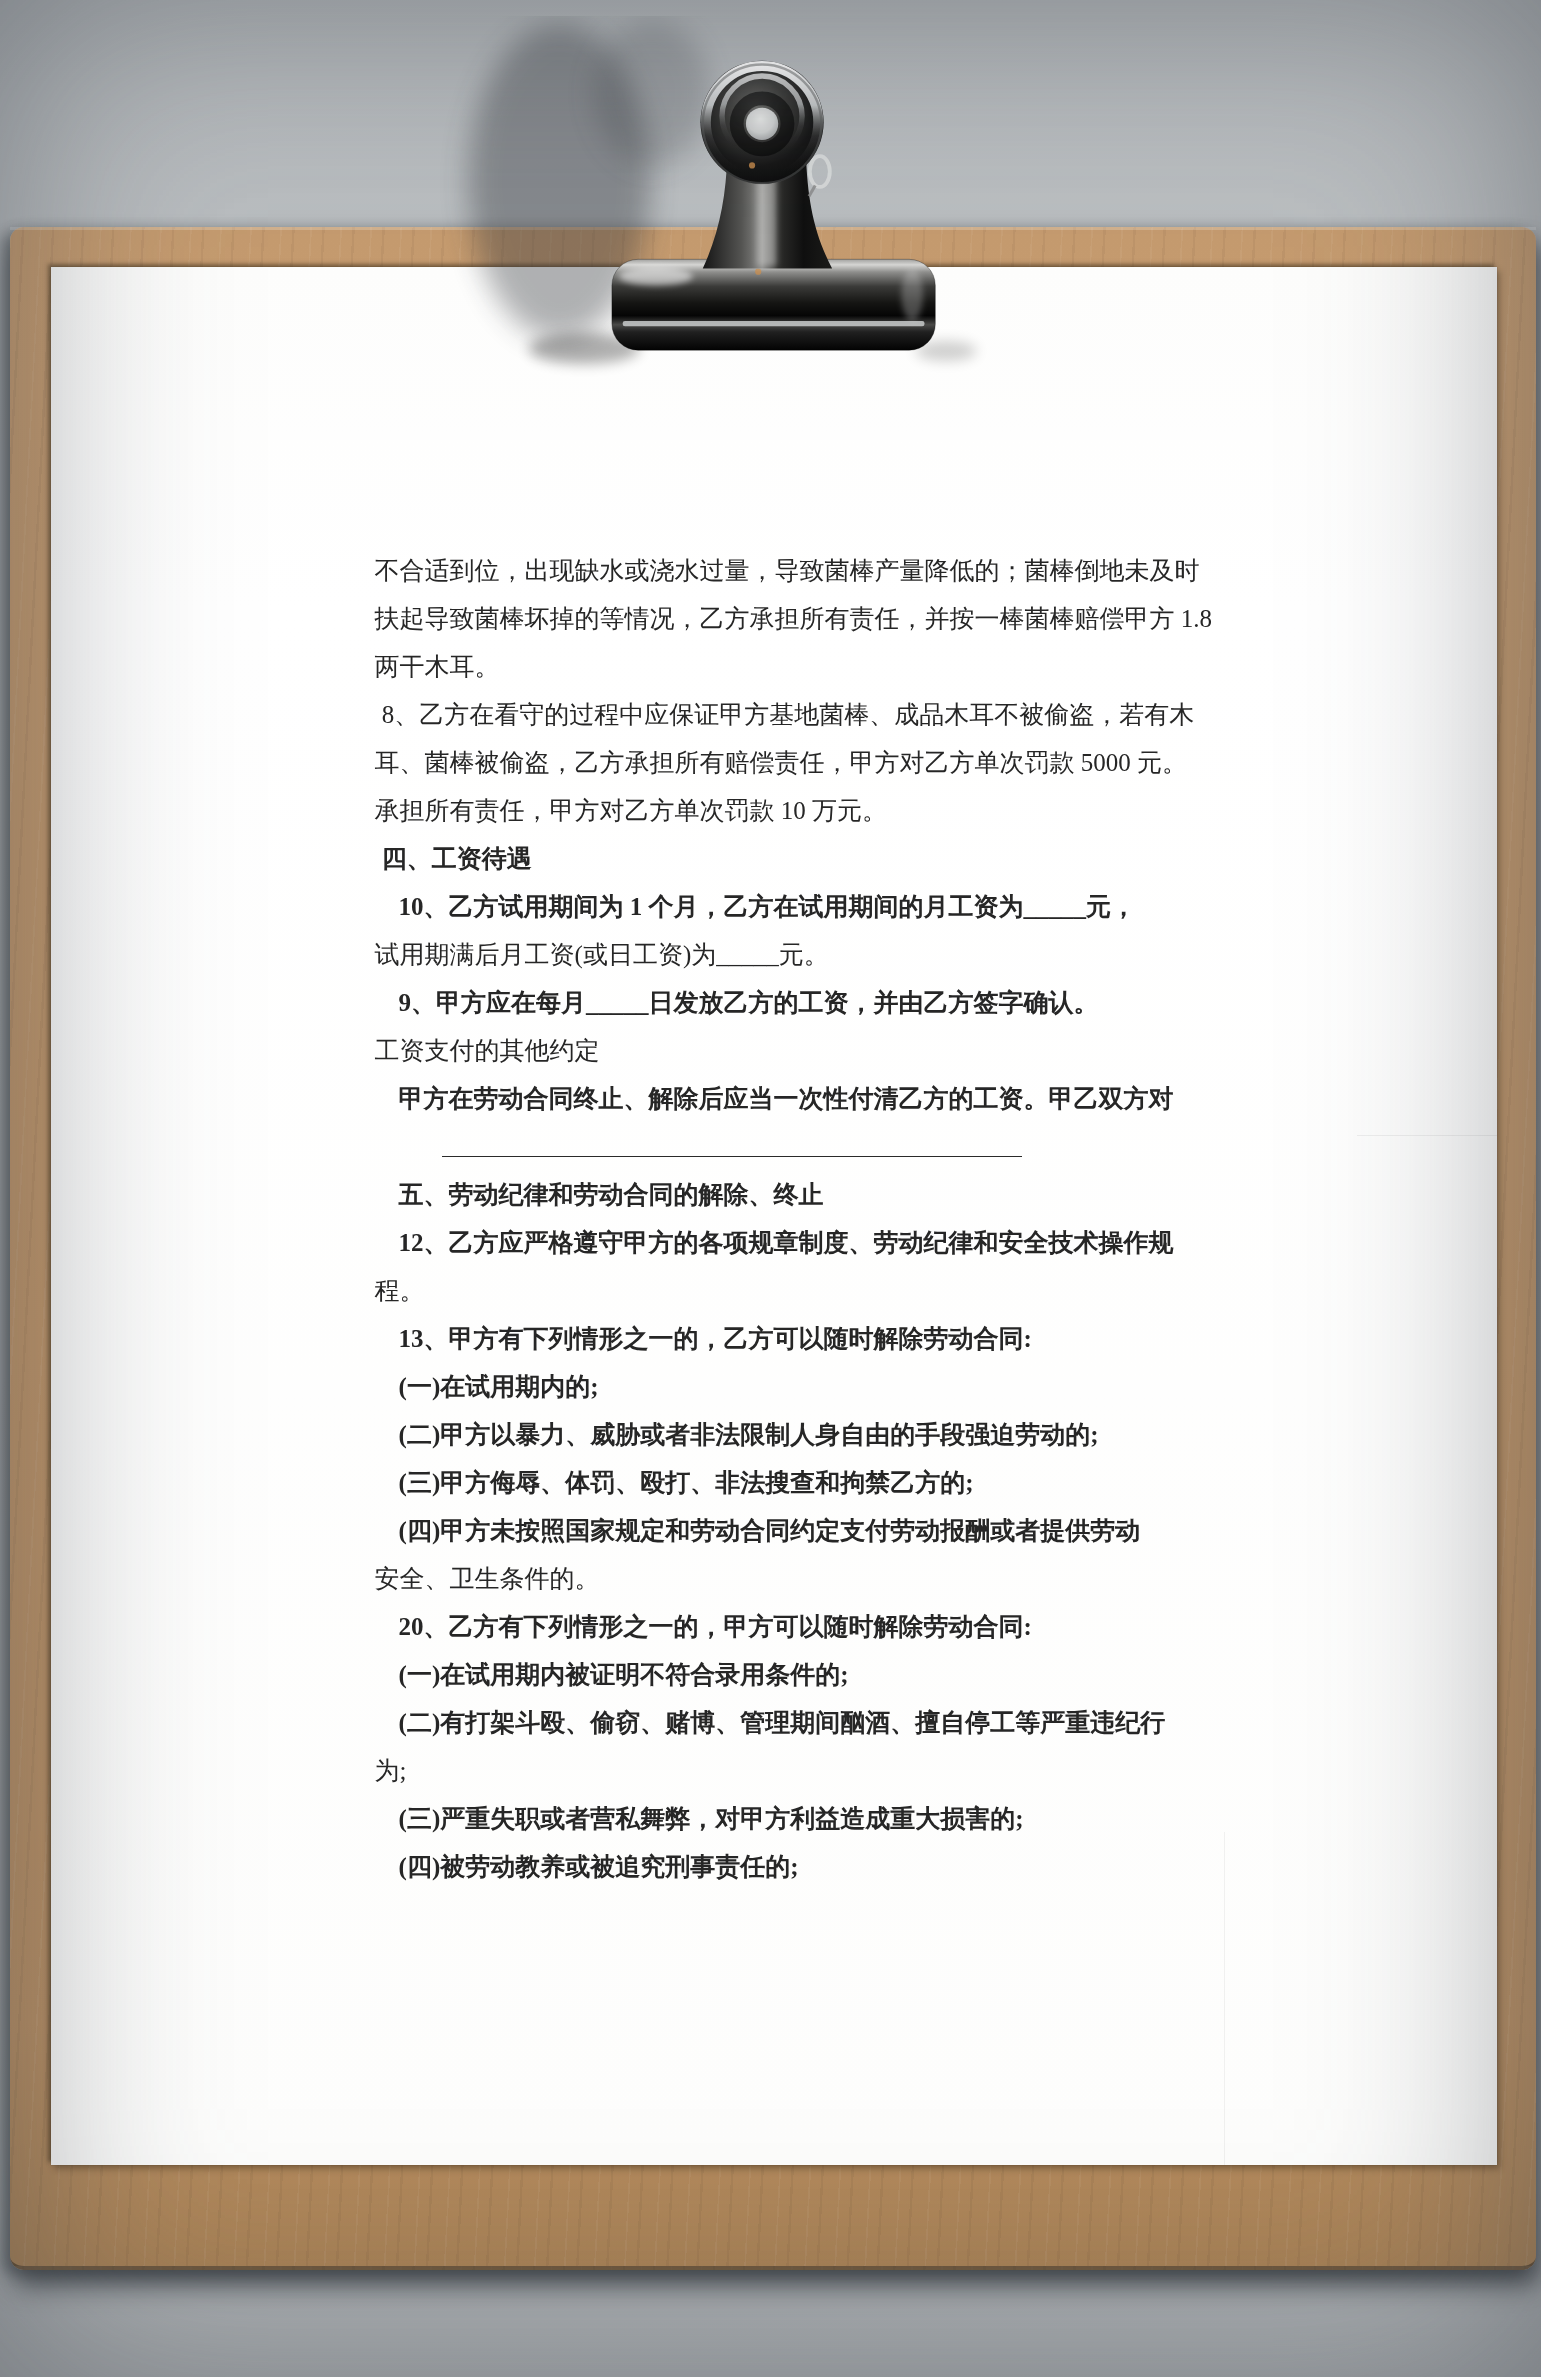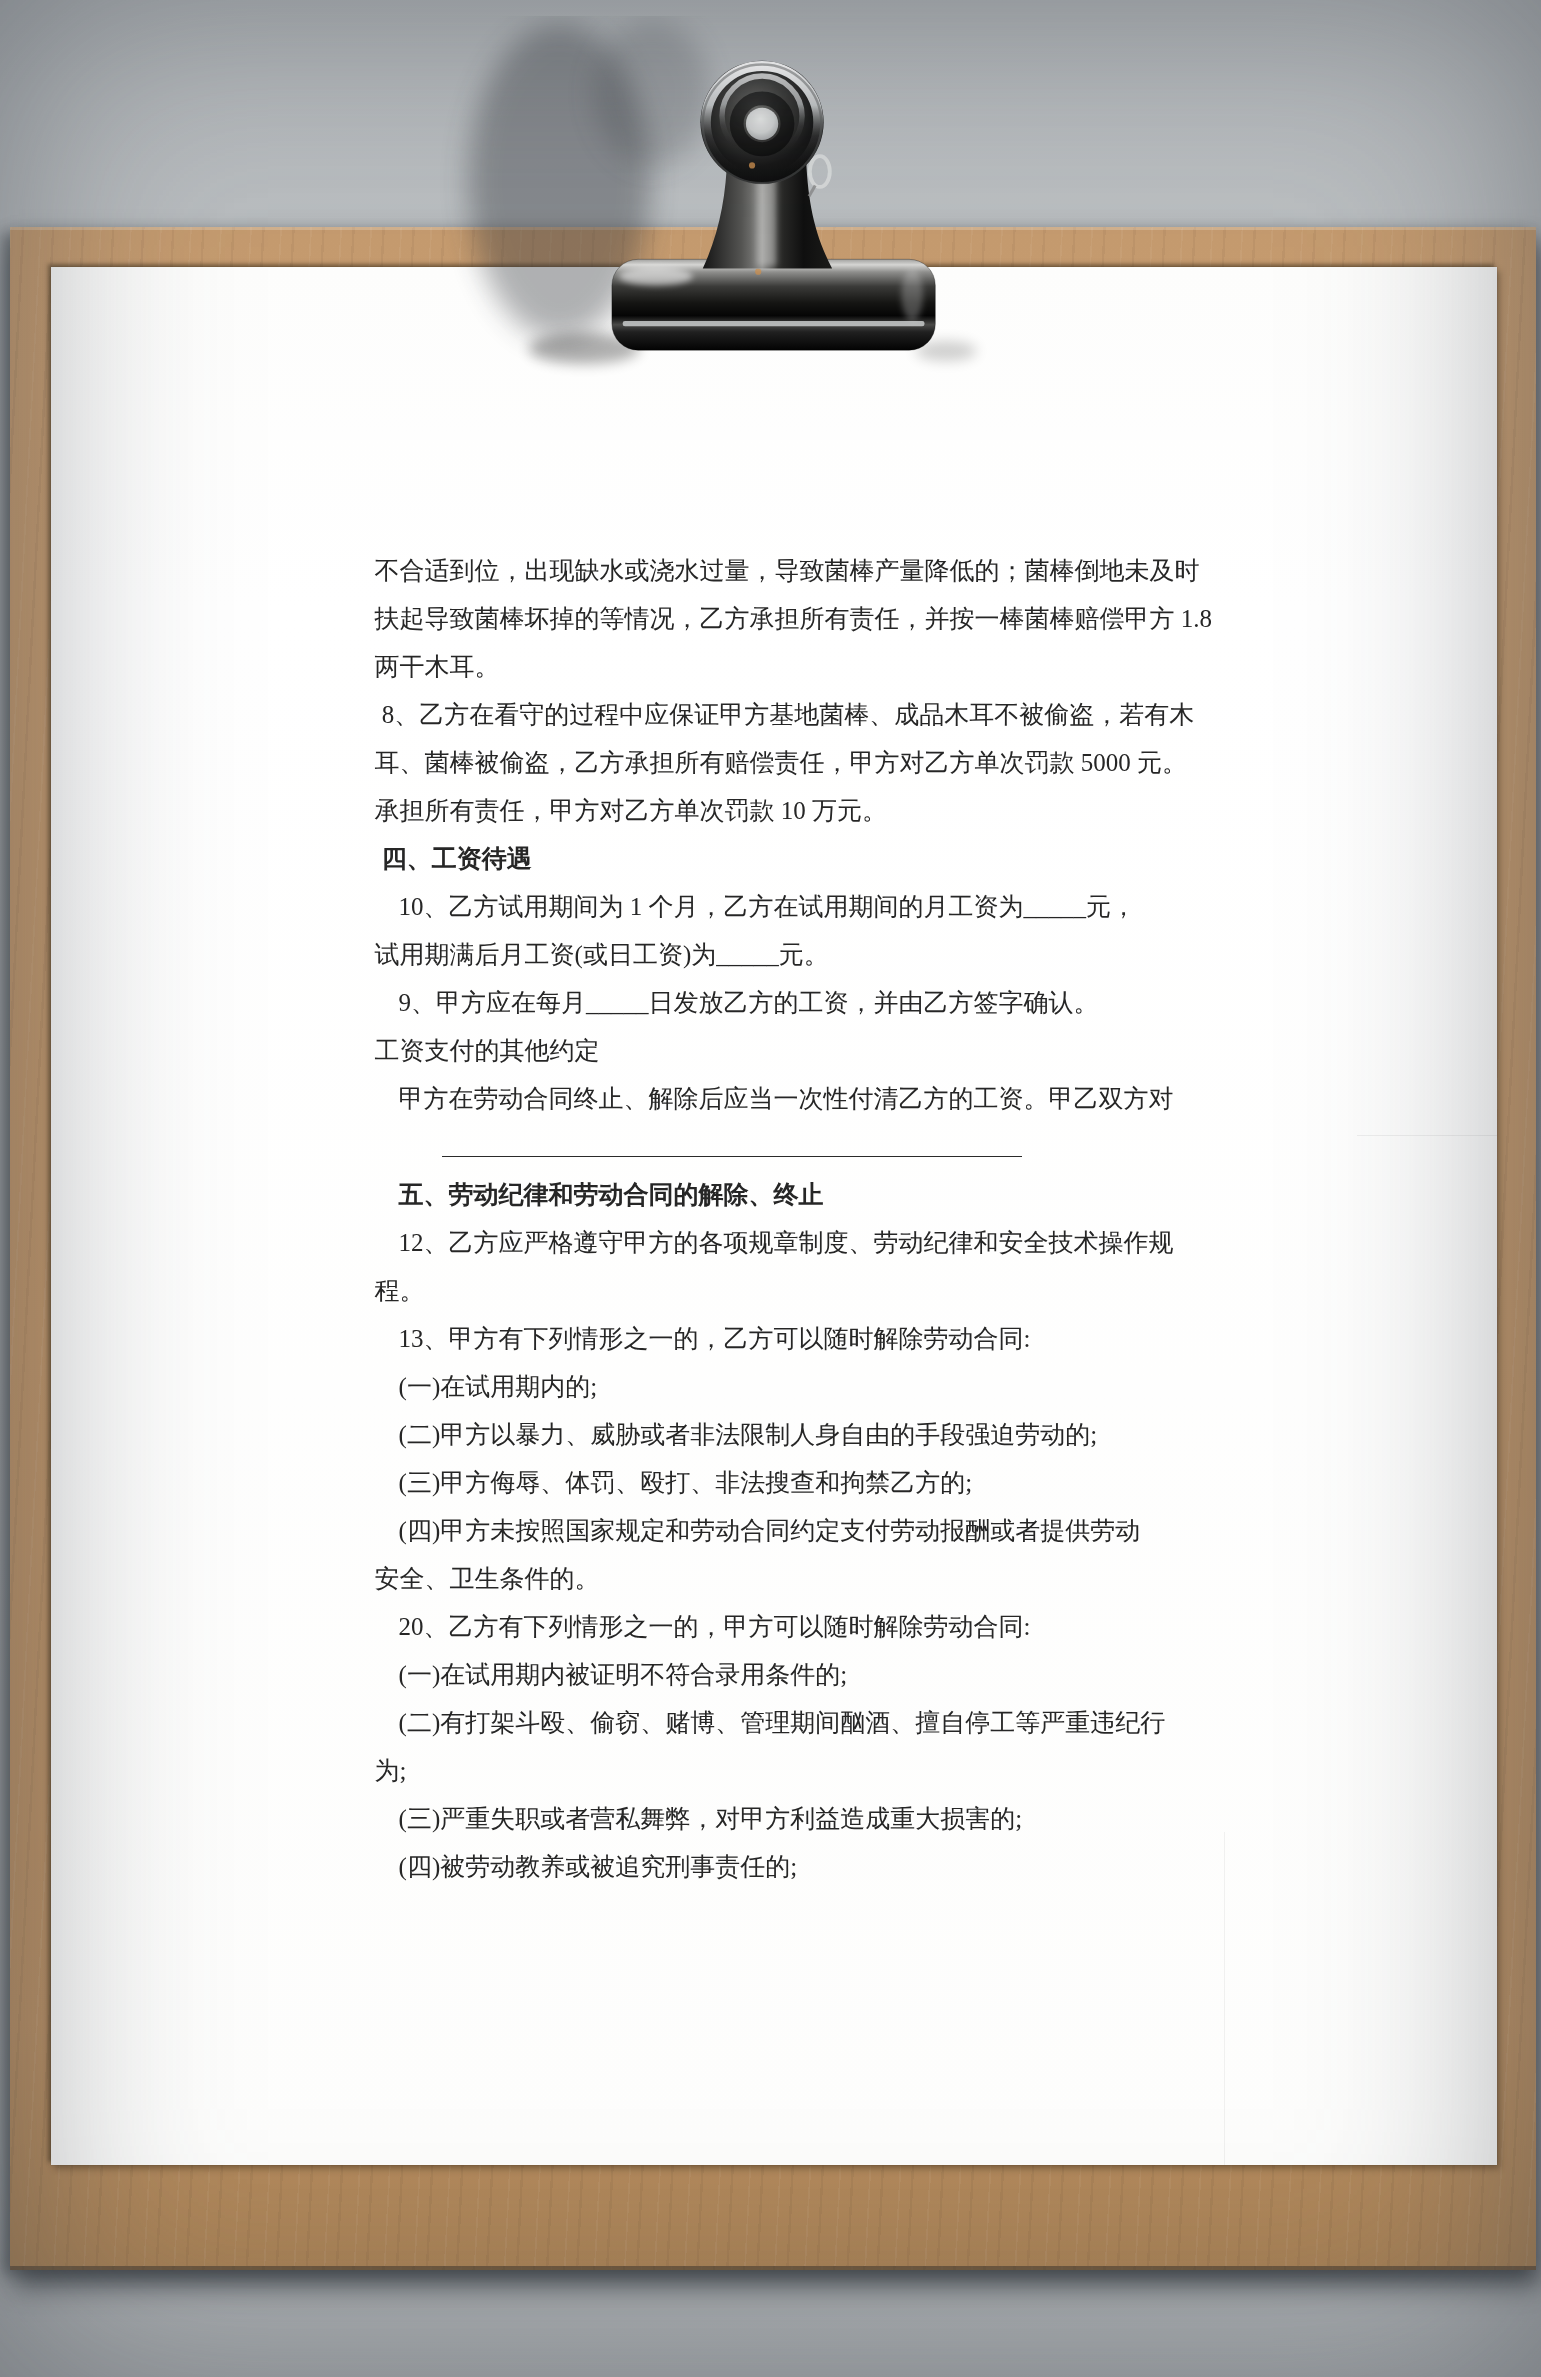--- a/index.html
+++ b/index.html
@@ -6,37 +6,37 @@
   .scene{position:relative;width:1541px;height:2377px;overflow:hidden;
     background:linear-gradient(175deg,#b7bbbe 0%,#c0c3c5 32%,#bcbfc1 62%,#aeb2b5 100%);
     font-family:"Liberation Serif","DejaVu Serif",serif;}
   .scene::after{content:"";position:absolute;inset:0;pointer-events:none;
     box-shadow:inset 0 0 225px rgba(62,68,74,.55);}
   .clipboard{position:absolute;left:9.6px;top:227px;width:1526px;height:2039px;
     background:
       repeating-linear-gradient(93deg,rgba(255,255,255,.05) 0 1.6px,rgba(0,0,0,0) 1.6px 12px,rgba(0,0,0,.045) 12px 14.4px,rgba(0,0,0,0) 14.4px 30px),
       linear-gradient(180deg,var(--board,#c59b6f) 0%,#c69c70 8%,#c2976a 55%,#ba9064 88%,#ab8356 100%);
     box-shadow:-8px 4.8px 13px rgba(45,50,55,.45),8px 13px 21px rgba(45,50,55,.5),0 19px 27px rgba(45,50,55,.38);
-    border-bottom:4px solid rgba(40,32,22,.55);}
+    border-bottom:4px solid rgba(40,32,22,.55);border-radius:14px;}
   .clipboard::before{content:"";position:absolute;left:0;top:0;right:0;height:3.2px;
     background:rgba(255,255,255,.22);}
   .paper{position:absolute;left:41px;top:40px;width:1446px;height:1898px;
     background:linear-gradient(180deg,#fdfdfc 0%,var(--paper,#ffffff) 18%,#fdfdfc 100%);
     box-shadow:-3.2px -3.2px 4px rgba(50,38,20,.5),3.2px 4px 6.4px rgba(50,38,20,.38),0 0 0.8px rgba(0,0,0,.45);}
   .crease-h{position:absolute;right:0;top:868px;width:140px;height:0.8px;
     background:rgba(0,0,0,.06);}
   .crease-v{position:absolute;left:1173px;top:1565px;width:0.8px;height:333px;
     background:rgba(0,0,0,.05);}
   .doc{position:absolute;left:324px;top:280px;width:839px;
     font-size:25px;line-height:48px;color:var(--ink,#262626);}
   .line{white-space:nowrap;height:48px;}
   .line.bold{font-weight:700;}
   .ind-none{padding-left:0;}
   .ind-half{padding-left:7.2px;}
-  .ind-one{padding-left:24px;}
+  .ind-one{padding-left:24px;font-weight:bold;}
   .line.sep{position:relative;}
   .line.sep .rule{position:absolute;left:67px;top:33px;width:580px;height:0;
     border-top:1.6px solid #2a2a2a;display:block;}
   .clip-svg{position:absolute;left:401px;top:16px;width:602px;height:385px;}
 </style>
 </head>
 <body>
 
 <div class="scene">
 

